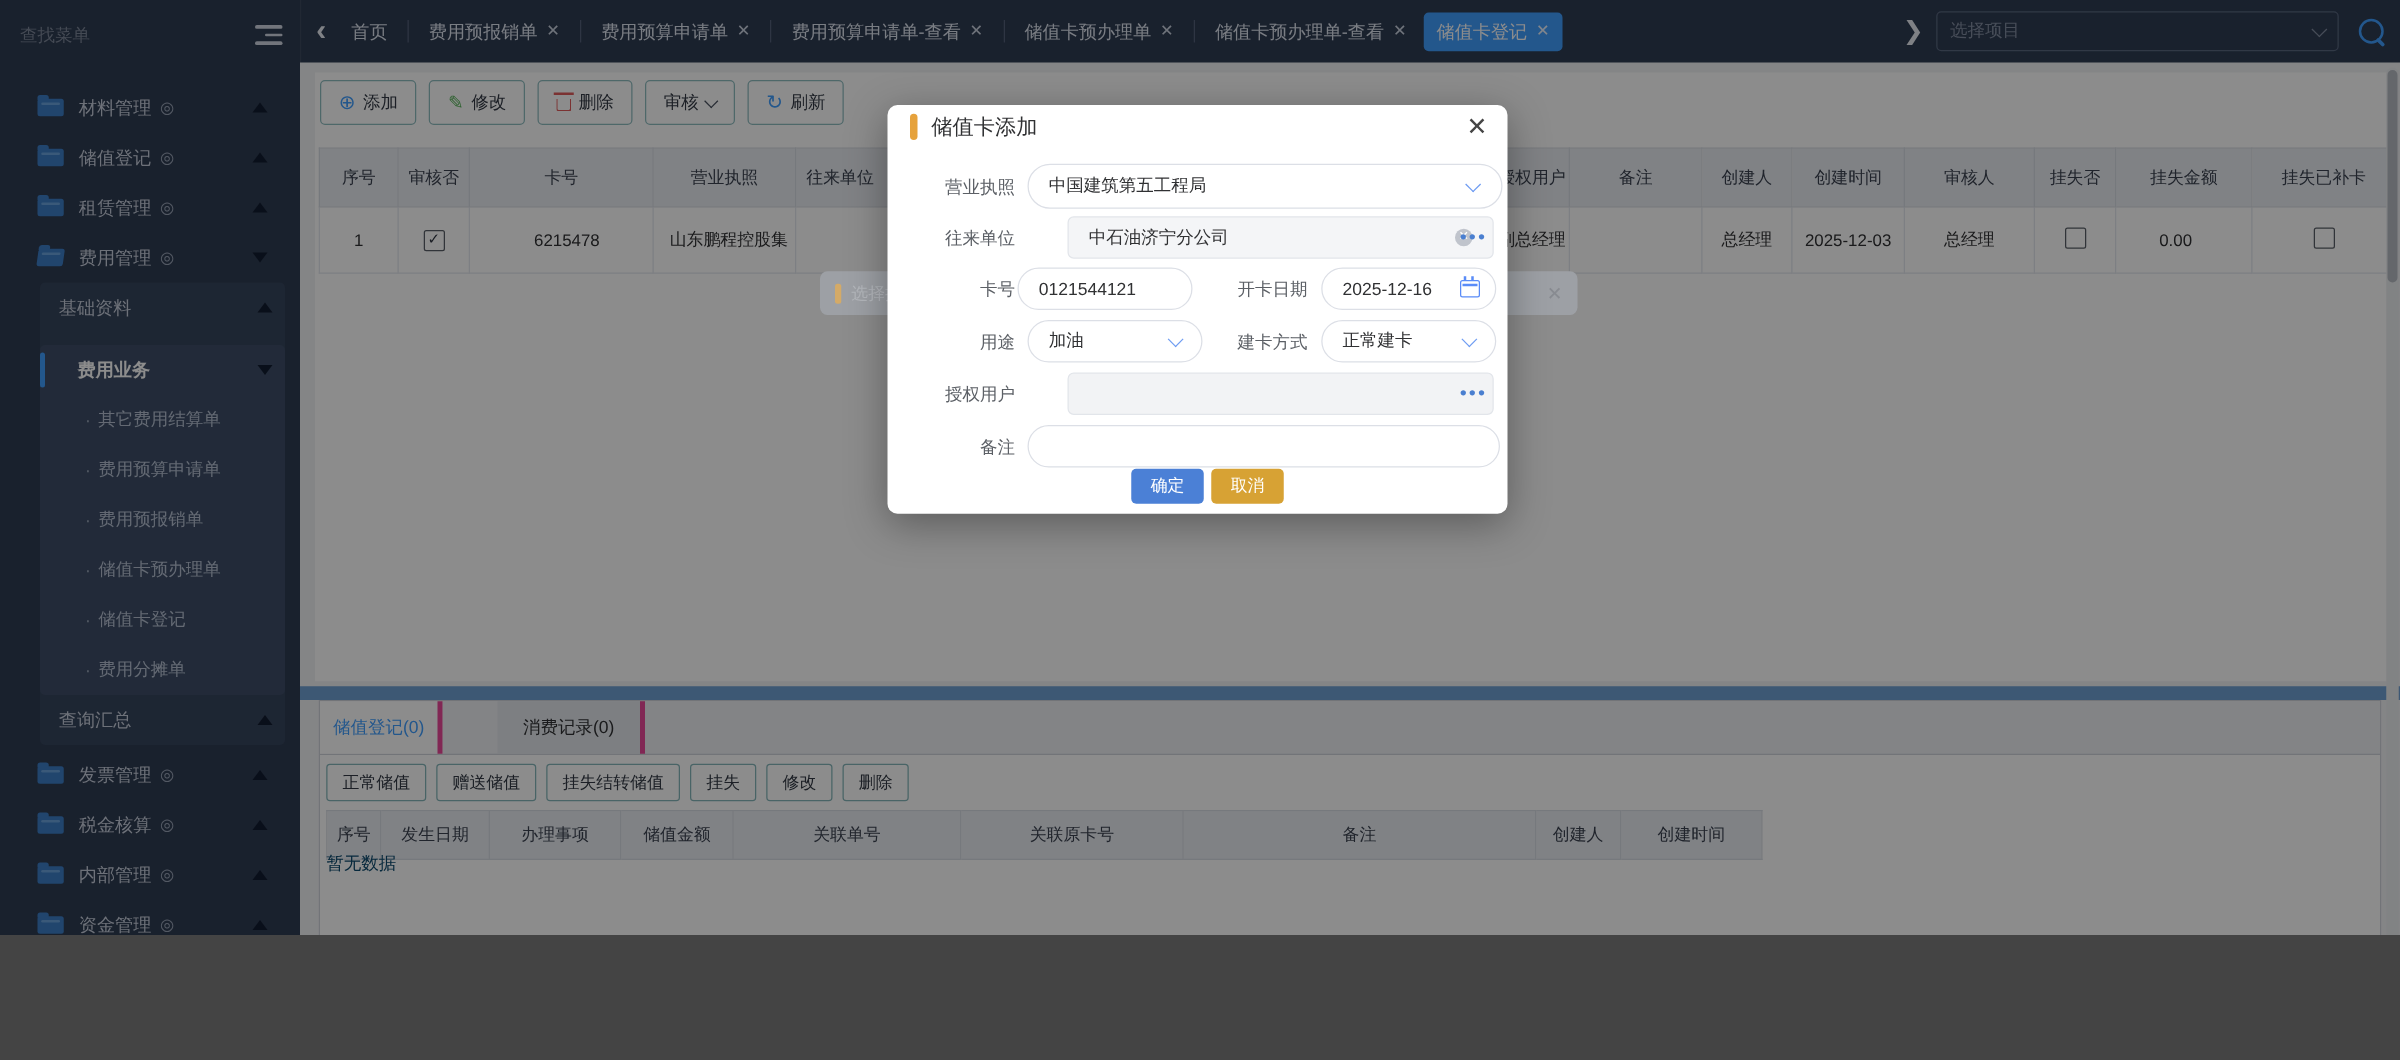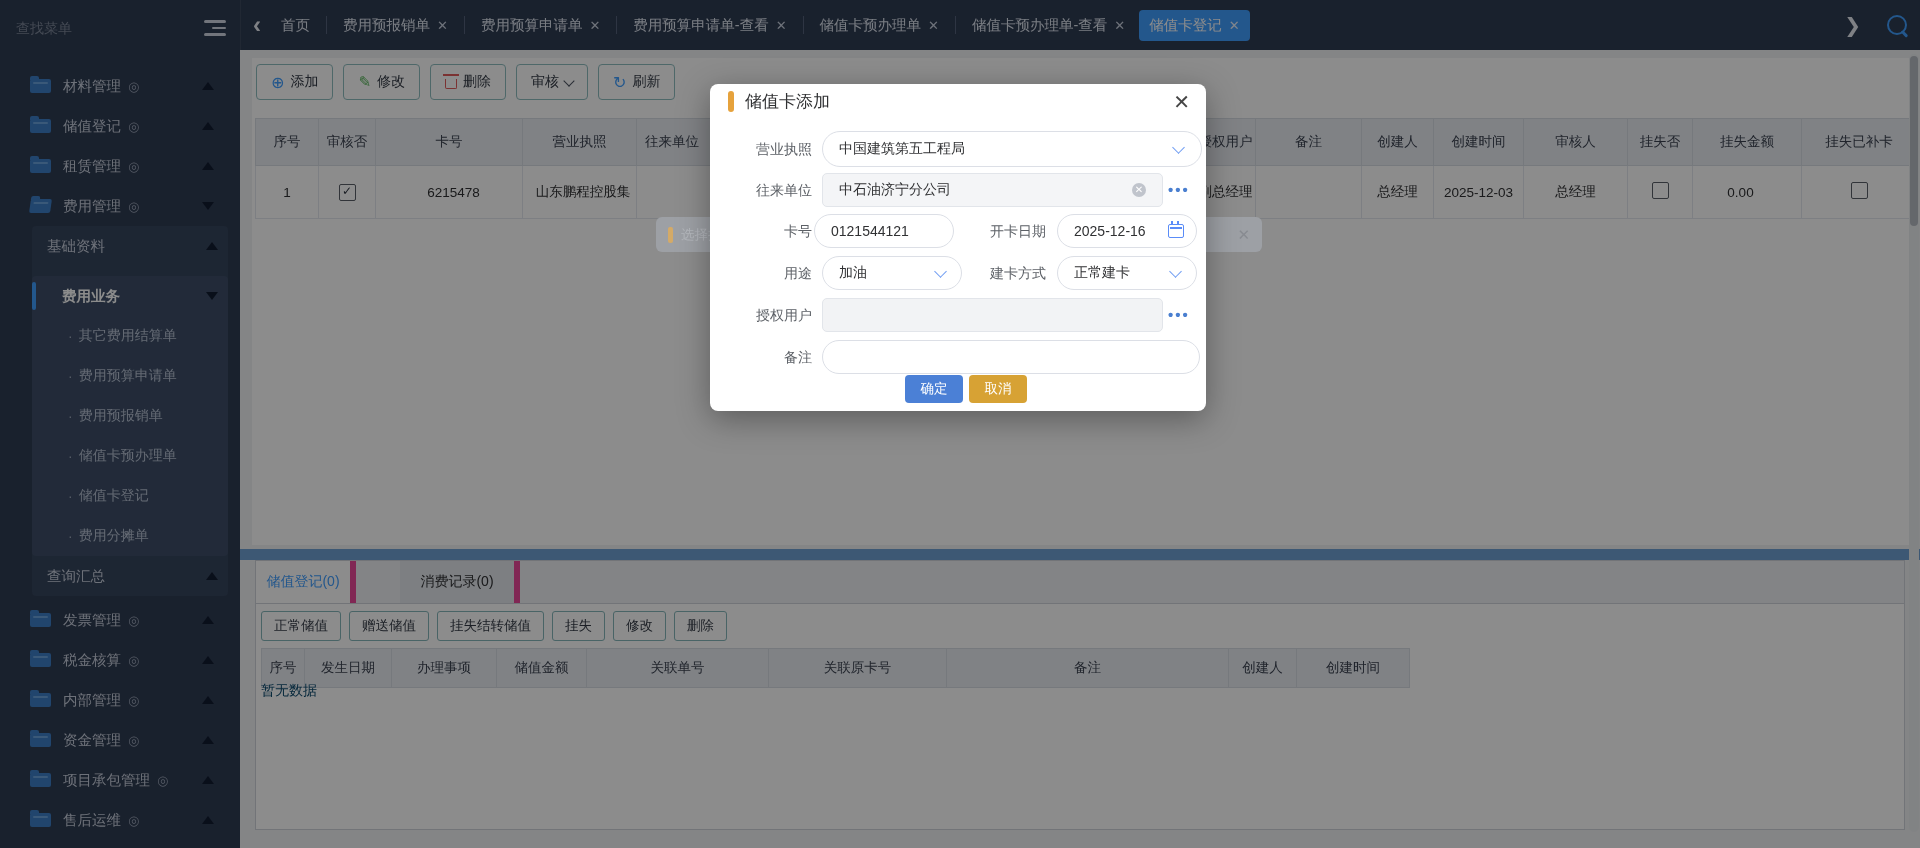--- a/index.html
+++ b/index.html
@@ -1,16 +1,16 @@
 <!DOCTYPE html>
 <html><head>
 <meta charset="utf-8">
 <style>
   html,body{margin:0;padding:0;background:#444;}
-  .app{position:relative;width:1920px;height:848px;overflow:hidden;
+  .app{position:relative;width:1920px;height:748px;overflow:hidden;
        font-family:"Liberation Sans","DejaVu Sans",sans-serif;background:#f0f2f5;}
   
   .sidebar{position:absolute;left:0;top:0;width:240px;height:848px;background:#2e3c52;z-index:10;}
   .sb-search{position:relative;height:56px;display:flex;align-items:center;padding:0 14px;}
   .sb-search input{flex:1;background:transparent;border:none;outline:none;color:#cdd4e0;font-size:14px;}
   .sb-search input::placeholder{color:#7d8799;}
   .collapse-ico{width:22px;height:16px;position:relative;margin-left:8px;}
   .collapse-ico i{position:absolute;right:0;height:2.5px;background:#cfd6e2;border-radius:2px;}
   .collapse-ico i:nth-child(1){top:0;width:22px;}
   .collapse-ico i:nth-child(2){top:6.5px;width:14px;}
@@ -69,21 +69,21 @@
   .t-main th{background:#e9edf3;color:#3b4250;font-weight:normal;height:44px;border:1px solid #d8dce4;overflow:hidden;white-space:nowrap;}
   .t-main td{height:50px;border:1px solid #e4e8ee;color:#303133;text-align:center;overflow:hidden;white-space:nowrap;}
   .al{text-align:left;padding-left:10px;}
   .ar{text-align:right;padding-right:14px;}
   .clipL{text-align:left;padding-left:8px;}
   .cbx{display:inline-block;width:15px;height:15px;border:1.6px solid #5a6068;border-radius:2px;line-height:13px;font-size:12px;color:#2e3440;background:#fff;}
   .divider-blue{position:absolute;left:0;top:499px;width:1680px;height:11px;background:#6fa0d4;}
   
   .bottom{position:absolute;left:15px;top:510px;width:1650px;height:270px;background:#fff;border:1px solid #cfd4db;box-sizing:border-box;}
   .btabs{height:42px;background:#eef0f4;border-bottom:1px solid #cfd4db;display:flex;}
-  .btab{display:flex;align-items:center;justify-content:center;font-size:14px;border-right:6px solid #ec4899;cursor:pointer;}
+  .btab{display:flex;align-items:center;justify-content:center;font-size:14px;border-right:4px solid #ec4899;cursor:pointer;}
   .btab.on{background:#fff;color:#409EFF;width:94px;}
   .btab.off{background:#e3e7ed;color:#303133;width:114px;margin-left:44px;}
   .bbtns{display:flex;gap:8px;padding:7px 0 7px 5px;}
   .btn-sm{height:28px;display:flex;align-items:center;padding:0 12px;background:#fff;border:1px solid #85b6ba;border-radius:3px;font-size:13.5px;color:#333a45;cursor:pointer;}
   .t-bot{width:1148px;margin-left:5px;font-size:13.5px;}
   .t-bot th{background:#e9edf3;color:#3b4250;font-weight:normal;height:36px;border:1px solid #d8dce4;white-space:nowrap;overflow:hidden;}
   .empty{position:absolute;left:5px;top:121px;width:1148px;text-align:left;color:#0c4a6e;font-size:14px;}
   
   .vsb{position:absolute;right:1px;top:54px;width:10px;height:778px;background:#eceef1;border-radius:5px;z-index:5;}
   .vsb .th{position:absolute;left:1px;top:2px;width:8px;height:170px;background:#b7bcc4;border-radius:4px;}
@@ -99,21 +99,21 @@
          box-shadow:0 8px 32px rgba(0,0,0,.35);}
   .m-title{position:absolute;left:18px;top:6px;display:flex;align-items:center;}
   .m-title .bar{width:6px;height:21px;background:#E6A23C;border-radius:3px;margin-right:11px;}
   .m-title .tx{font-size:17px;color:#303133;font-weight:500;}
   .m-close{position:absolute;right:16px;top:8px;font-size:20px;color:#454545;cursor:pointer;line-height:1;}
   .m-row{position:absolute;left:0;width:100%;}
   .m-label{position:absolute;left:0;width:102px;text-align:right;font-size:14px;color:#5c6066;}
   .f{position:absolute;box-sizing:border-box;background:#fff;border:1px solid #dcdfe6;font-size:14px;color:#303133;display:flex;align-items:center;}
   .pill{border-radius:18px;height:36px;padding:0 16px;}
   .pill34{border-radius:17px;height:34px;padding:0 16px;}
-  .flat{border-radius:5px;height:34px;padding:0 16px;border-color:#e2e5ea;background:#f4f5f7;}
+  .flat{border-radius:5px;height:34px;padding:0 16px;border-color:#e2e5ea;background:#f4f5f7;margin-left:32px;}
   .chev-bl{width:8px;height:8px;border-right:1.8px solid #6e9cf2;border-bottom:1.8px solid #6e9cf2;transform:rotate(45deg);margin:-4px 2px 0 auto;}
   .dots{position:absolute;color:#4a7fd0;font-size:15px;letter-spacing:2px;font-weight:bold;cursor:pointer;}
   .clear-ic{width:14px;height:14px;border-radius:50%;background:#c0c4cc;color:#fff;font-size:10px;line-height:14px;text-align:center;margin-left:auto;}
   .cal{width:14px;height:12px;border:1.6px solid #5a8cf8;border-radius:2px;position:relative;margin-left:auto;}
   .cal:before{content:'';position:absolute;left:1px;right:1px;top:2px;height:1.6px;background:#5a8cf8;}
   .cal:after{content:'';position:absolute;top:-4px;left:2px;width:2px;height:3px;background:#5a8cf8;box-shadow:6px 0 0 #5a8cf8;}
   .m-btn{position:absolute;height:28px;width:58px;border:none;border-radius:4px;color:#fff;font-size:13.5px;cursor:pointer;
          font-family:inherit;}
 </style>
 </head>
@@ -269,20 +269,24 @@
           <span>储值卡预办理单-查看</span>
           <span class="x">✕</span>
         </div>
       <div class="tab active">
           <span>储值卡登记</span>
           <span class="x">✕</span>
         </div>
     </div>
     <div class="tb-right">
       <div class="nav-chev" style="font-size:20px;">❯</div>
+      <div class="proj-select">
+        <span class="ph">选择项目</span>
+        <span class="chev"></span>
+      </div>
       <div class="search-ico"></div>
     </div>
   </div>
 
   <div class="main">
     <div class="card">
       <div class="toolbar">
         <div class="btn">
             <span class="ico-plus">⊕</span>
             <span>添加</span>

